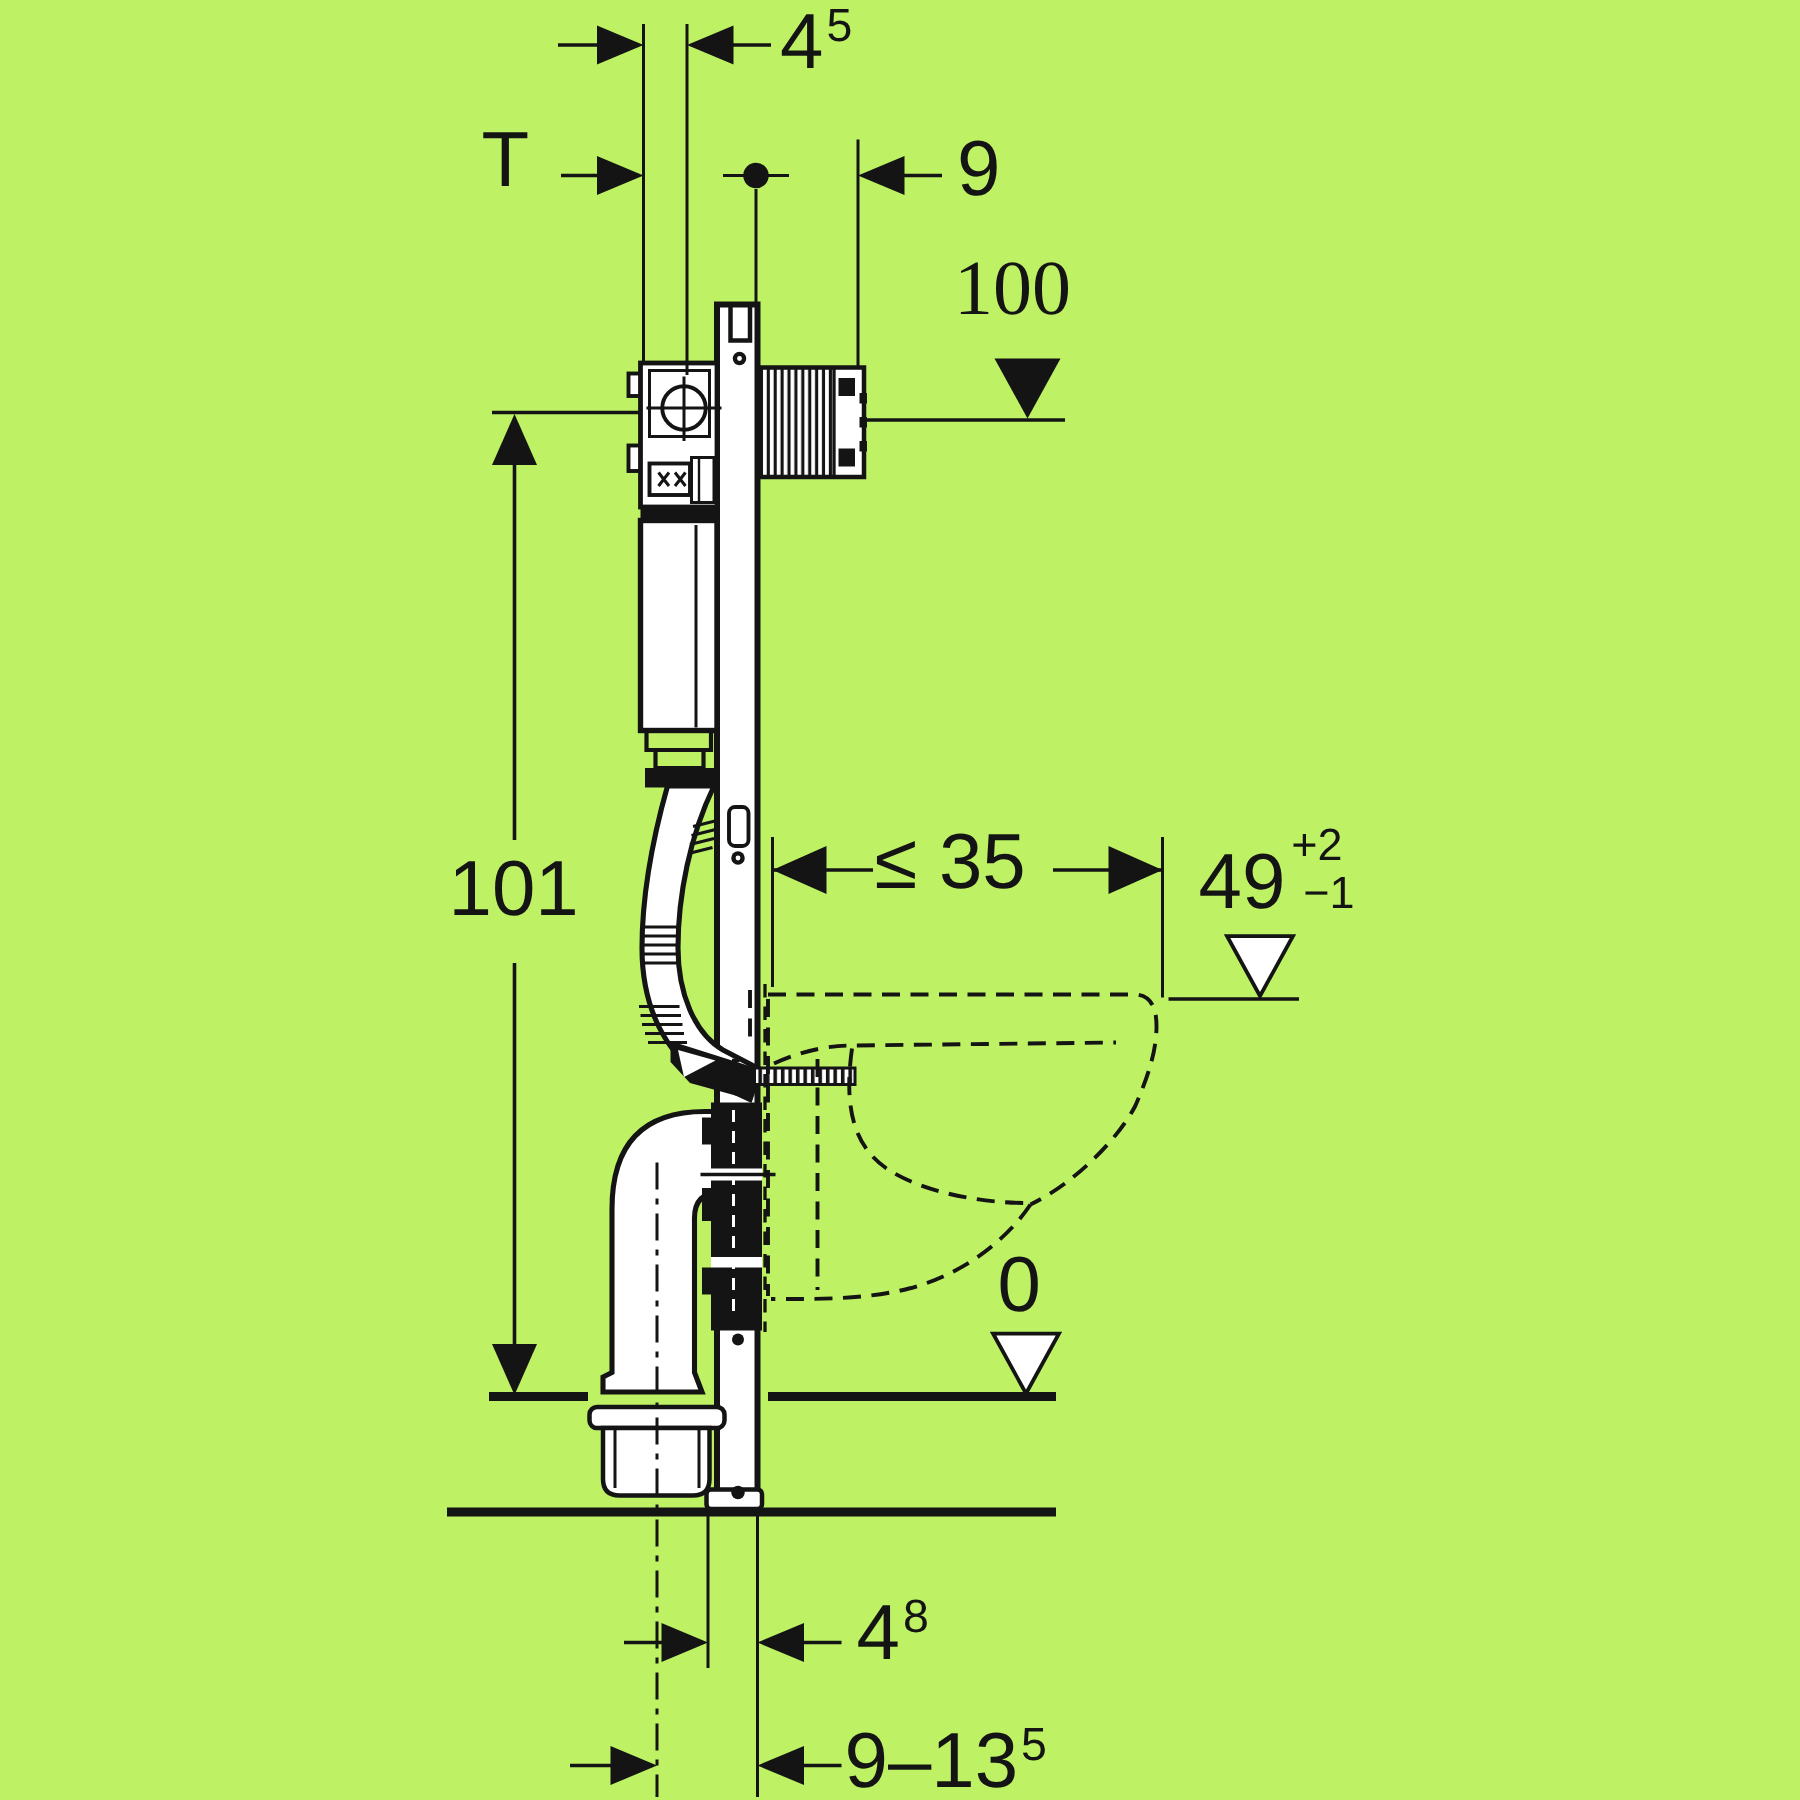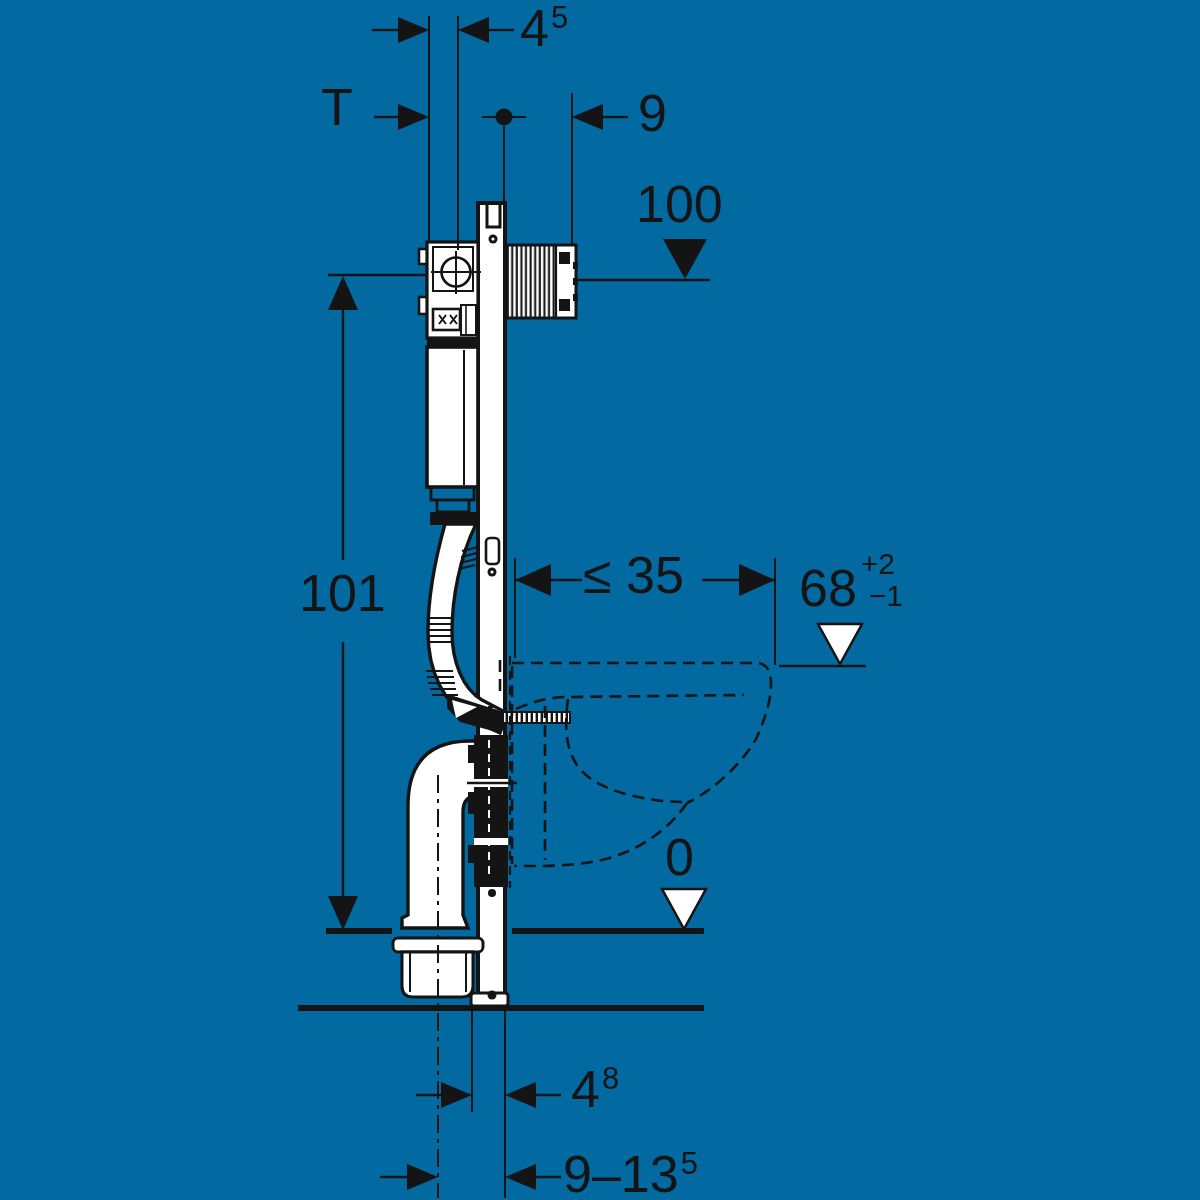--- a/index.html
+++ b/index.html
@@ -1,16 +1,16 @@
 <!DOCTYPE html>
 <html><head>
 <meta charset="utf-8">
 <style>
   html,body{margin:0;padding:0;background:#fff;}
-  .stage{position:relative;width:1200px;height:1200px;background:#0369a1;overflow:hidden;
+  .stage{position:relative;width:1200px;height:1200px;background:#bef264;overflow:hidden;
          font-family:"Liberation Sans", sans-serif;color:#141414;}
   .stage svg{position:absolute;left:0;top:0;}
   .lbl{position:absolute;font-size:52px;line-height:1;white-space:nowrap;color:#141414;
        font-family:"Liberation Sans", sans-serif;}
   .sup{font-size:31px;position:relative;top:-18px;margin-left:2px;}
   .stack{display:inline-flex;flex-direction:column;font-size:30px;line-height:1.05;
          vertical-align:top;position:relative;top:-14px;margin-left:4px;}
   .stack .s2{margin-left:8px;}
 </style>
 </head>
@@ -215,34 +215,34 @@
 </div>
 
 <div class="lbl" style="left:321px;top:81px;">
   <span>T</span>
 </div>
 
 <div class="lbl" style="left:638px;top:87px;">
   <span>9</span>
 </div>
 
-<div class="lbl" style="left:636px;top:178px;">
+<div class="lbl" style="left:636px;top:167px;font-family:Liberation Serif, serif;">
   <span>100</span>
 </div>
 
 <div class="lbl" style="left:299px;top:567px;text-align:center;">
   <span>101</span>
 </div>
 
 <div class="lbl" style="left:583px;top:549px;">
   <span>≤ 35</span>
 </div>
 
 <div class="lbl" style="left:799px;top:562px;">
-  <span>68</span><span class="stack">
+  <span>49</span><span class="stack">
         <span class="s1">+2</span>
         <span class="s2">−1</span>
       </span>
 </div>
 
 <div class="lbl" style="left:665px;top:831px;">
   <span>0</span>
 </div>
 
 <div class="lbl" style="left:571px;top:1063px;text-align:center;">

